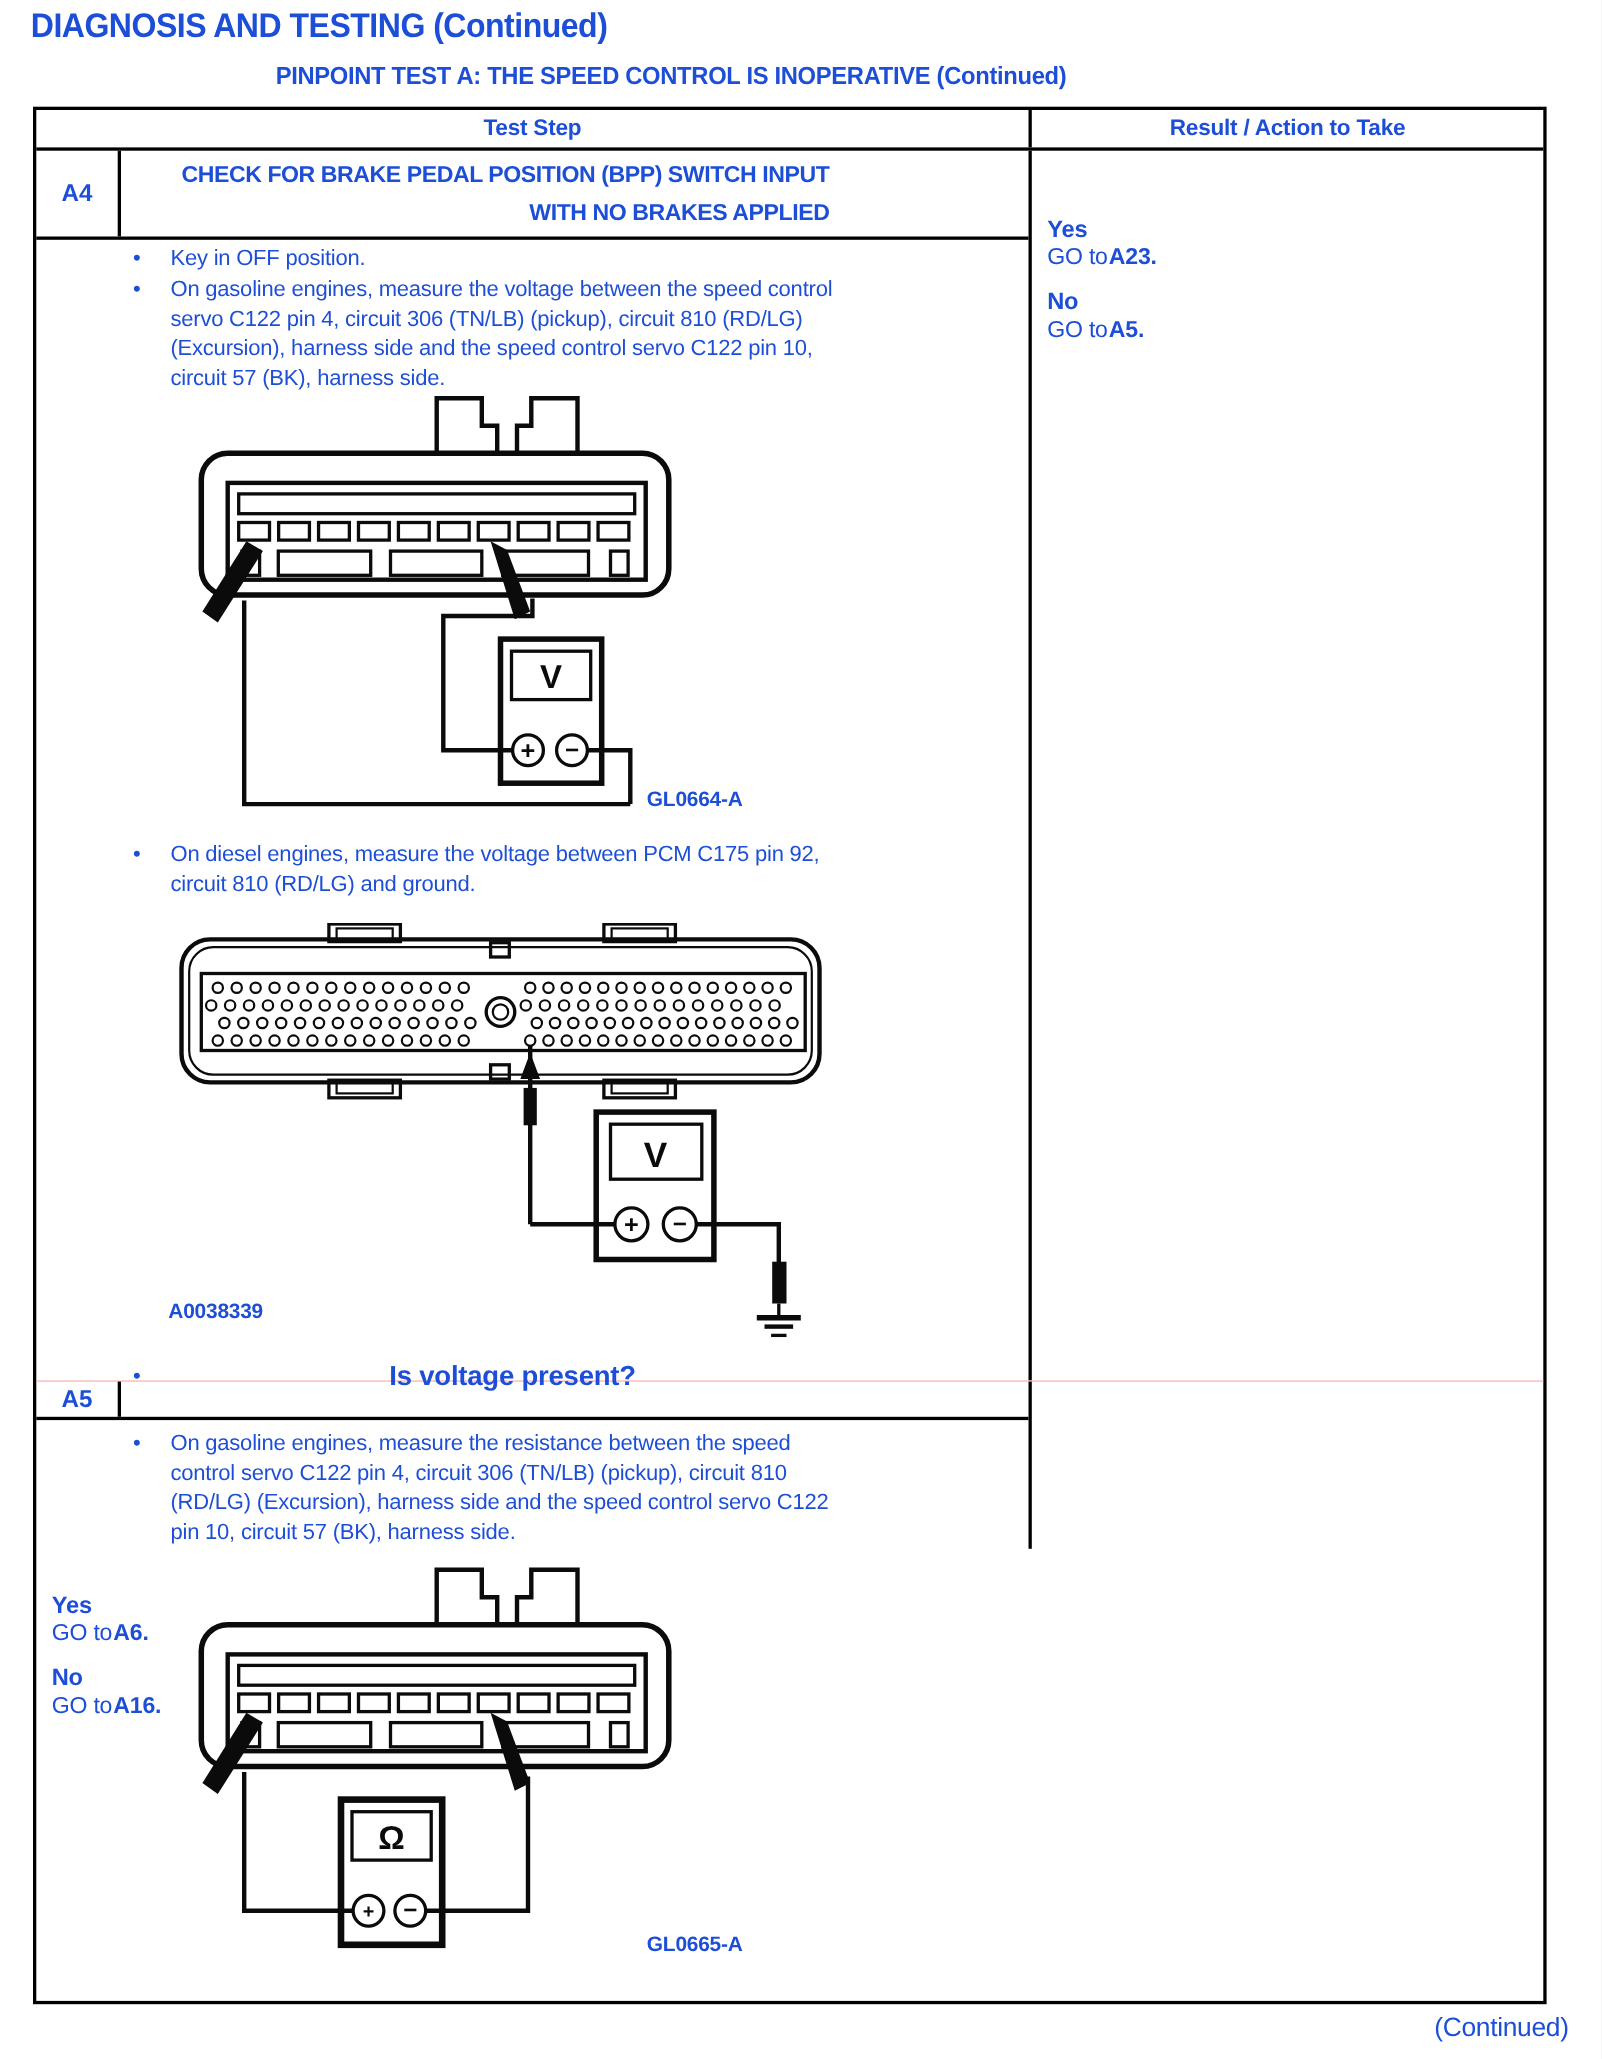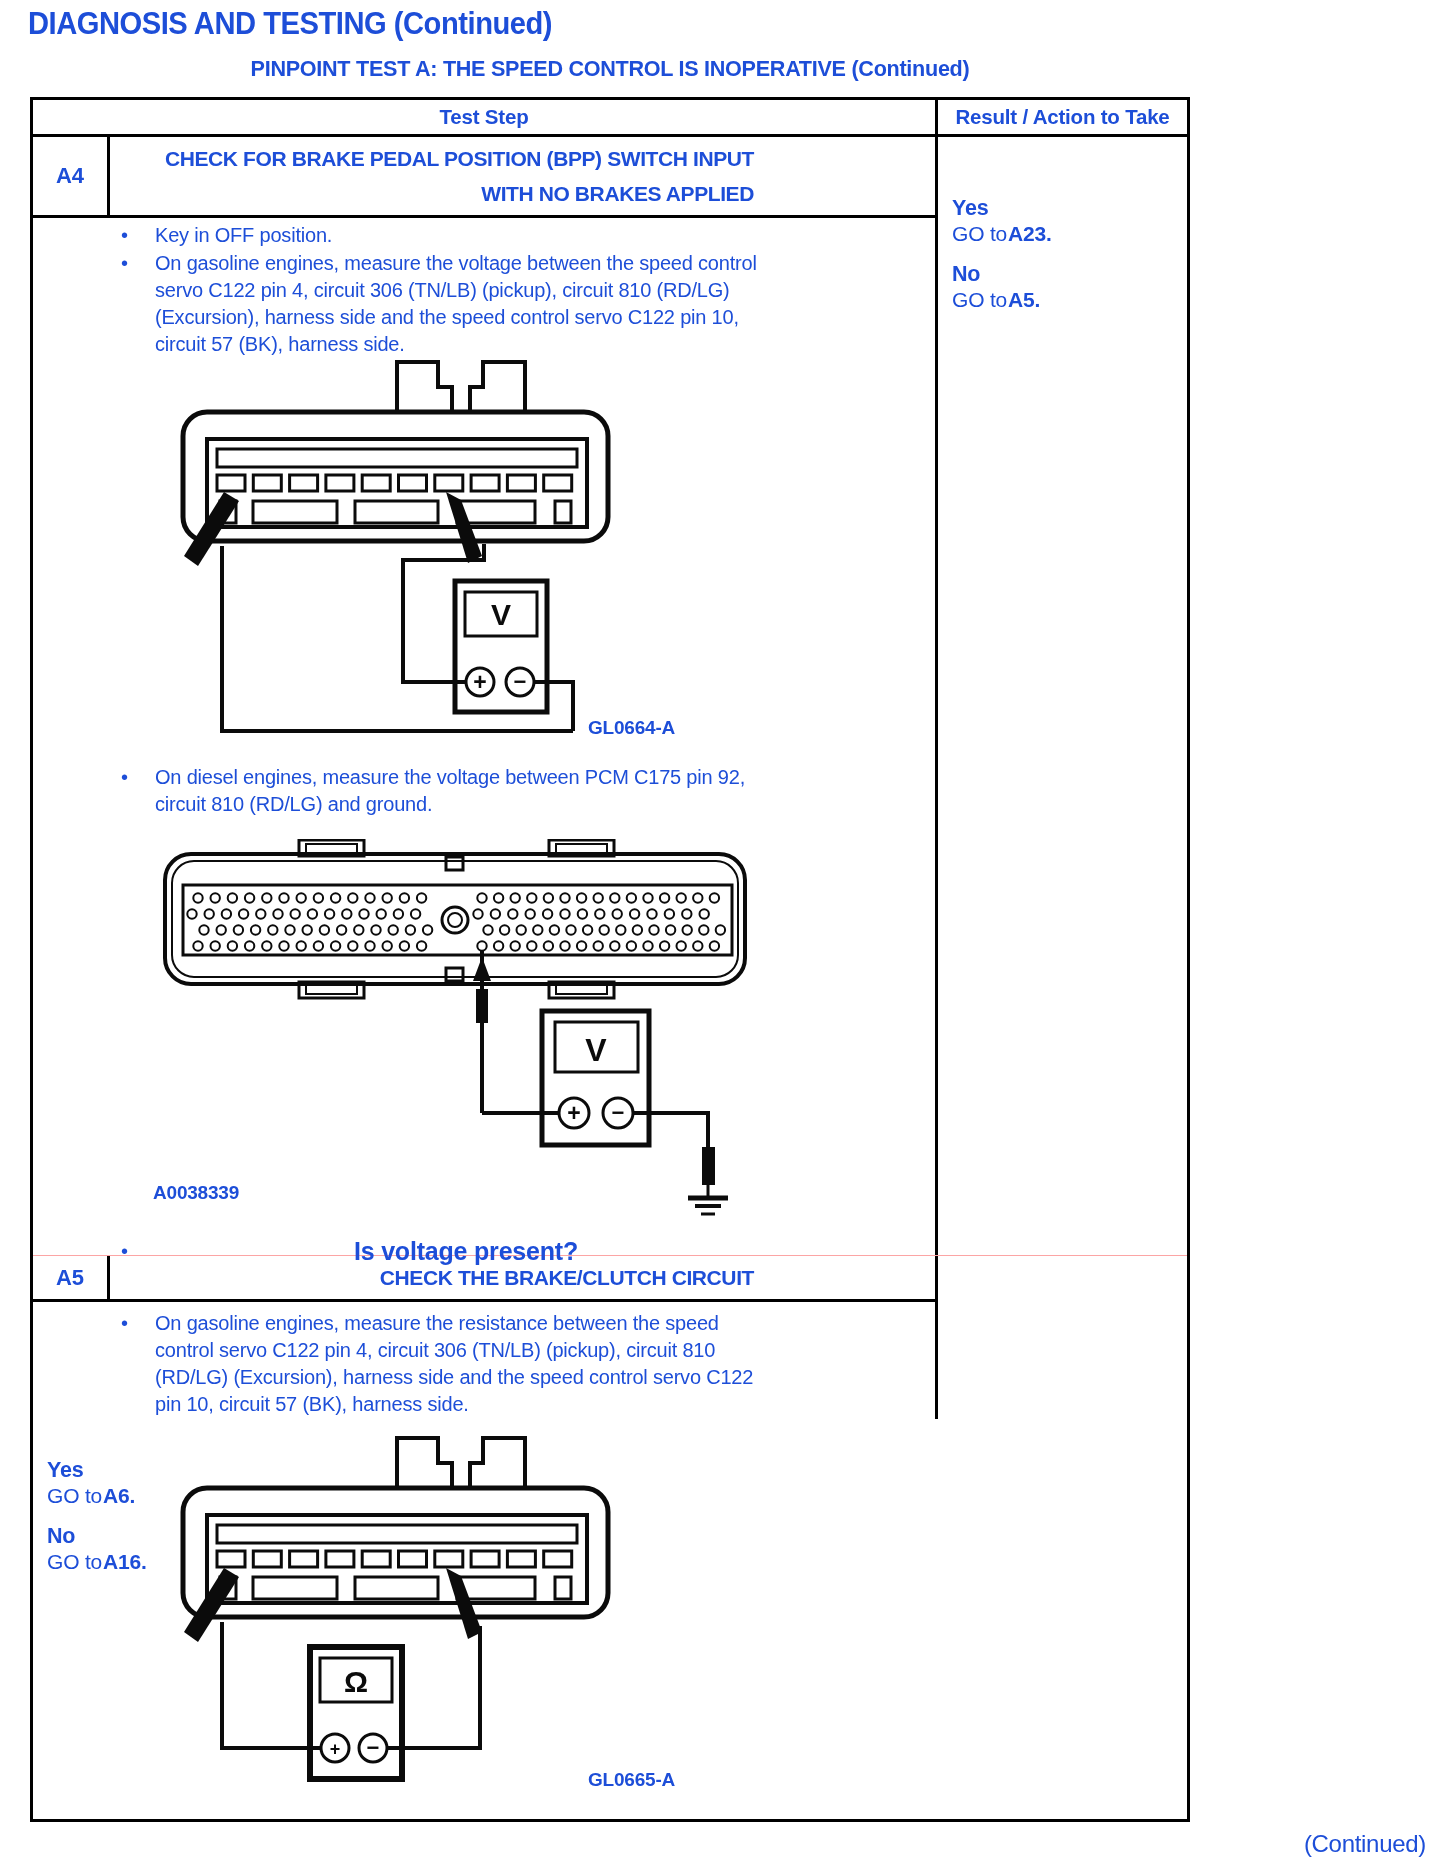--- a/index.html
+++ b/index.html
@@ -13,21 +13,21 @@
     position:absolute; left:28px; top:6px;
     font-size:31px; font-weight:bold; letter-spacing:-0.5px;
     transform:scaleX(0.94); transform-origin:left center; white-space:nowrap;
   }
   .doc-subtitle {
     position:absolute; left:110px; top:56px; width:1000px; text-align:center;
     font-size:22.5px; font-weight:bold; letter-spacing:-0.3px;
     transform:scaleX(0.96); transform-origin:center; white-space:nowrap;
   }
   .ptable {
-    position:absolute; left:30px; top:97px; width:1160px; height:1725px;
+    position:absolute; left:30px; top:97px; width:1376px; height:1725px;
     border:3px solid #000; box-sizing:border-box;
     display:flex; flex-direction:column; background:#fff;
   }
   .thead { display:flex; flex:0 0 37px; border-bottom:3px solid #000; box-sizing:border-box; }
   .th { display:flex; align-items:center; justify-content:center;
         font-size:20.5px; font-weight:bold; box-sizing:border-box; letter-spacing:-0.2px; }
   .th-left { width:905px; border-right:3px solid #000; }
   .th-right { flex:1; }
   .section { display:flex; box-sizing:border-box; }
   .sec-a4 { height:1120px; }
@@ -349,21 +349,20 @@
             <span class="go-prefix">GO to</span><span class="go-target">A5.</span>
           </div>
         </div>
       </div>
     </div>
 
     <div class="section sec-a5">
       <div class="cell-left">
         <div class="title-bar">
           <div class="step-id">A5</div>
-          <div class="step-title">CHECK THE BRAKE/CLUTCH CIRCUIT</div>
         </div>
         <div class="body">
           <div class="bullets" style="padding-top:8px;">
             <div class="bullet">
               <div class="bullet-text">On gasoline engines, measure the resistance between the speed control servo C122 pin 4, circuit 306 (TN/LB) (pickup), circuit 810 (RD/LG) (Excursion), harness side and the speed control servo C122 pin 10, circuit 57 (BK), harness side.</div>
             </div>
           </div>
 
           <svg class="fig" style="left:137px; top:128px;" width="530" height="370" viewBox="0 0 530 370">
             <g>

